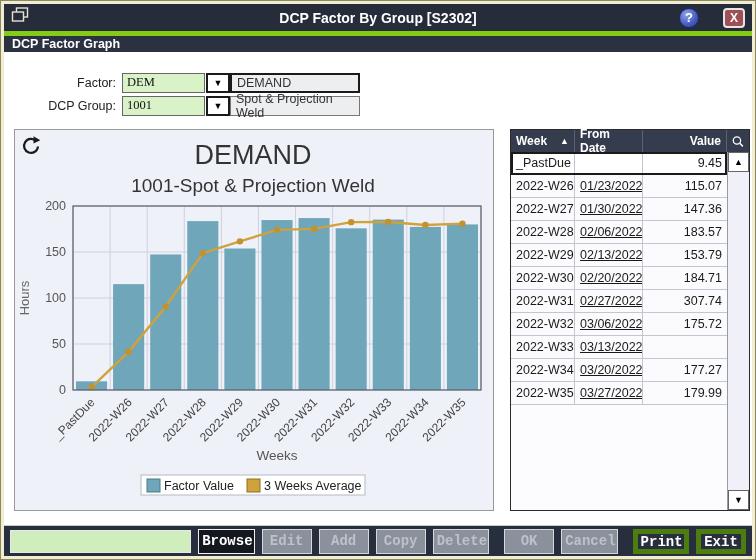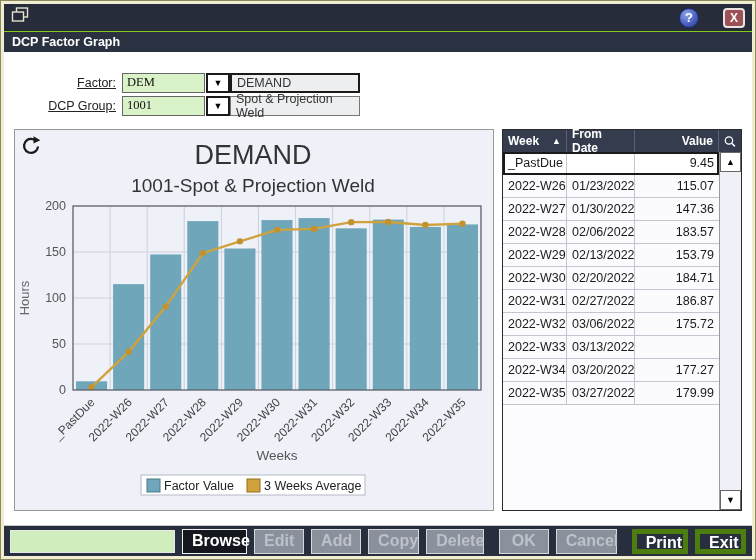--- a/index.html
+++ b/index.html
@@ -18,97 +18,98 @@
   .tb-right { margin-left:auto; display:flex; align-items:center; z-index:2; }
   .help-btn { width:20px; height:20px; border-radius:50%; margin-right:24px;
     background:radial-gradient(circle at 35% 30%, #8fa4ea 0%, #4c60c0 55%, #253897 100%);
     color:#fff; font-weight:bold; font-size:13px; display:flex; align-items:center;
     justify-content:center; border:1px solid #1d2a72; cursor:pointer; }
   .close-btn { width:22px; height:20px; margin-right:7px; background:#9C5156;
     border:2px solid #E9E4E2; border-radius:4px; color:#fff; font-weight:bold;
     font-size:12px; display:flex; align-items:center; justify-content:center; cursor:pointer; }
 
   
-  .tabbar { height:21px; background:#2A3140; border-top:1px solid #84cc16; color:#fff;
+  .tabbar { height:21px; background:#2A3140; border-top:5px solid #84cc16; color:#fff;
     font-size:12.5px; font-weight:bold; display:flex; align-items:center;
     padding-left:8px; flex:none; }
 
   
   .content { flex:1; background:#fff; padding-top:20px; overflow:hidden; }
   .form-row { display:flex; align-items:center; margin-left:8px; margin-bottom:2px; height:21px; }
-  .form-label { width:110px; text-align:right; padding-right:6px; font-size:12.5px; color:#222;text-decoration:underline; }
+  .form-label { width:110px; text-align:right; padding-right:6px; font-size:12.5px; color:#222; }
   .green-input { width:83px; height:20px; background:#D9F2C7; border:1px solid #666;
     font-size:12.5px; padding:0 4px; font-family:Liberation Serif, serif; color:#111; }
   .dd-btn { width:24px; height:20px; background:#fff; border:2px solid #1a1a1a;
     display:flex; align-items:center; justify-content:center; font-size:9px; color:#000;
     cursor:pointer; margin-left:1px; }
   .desc-field { width:130px; height:20px; background:#ECEEF0; font-size:12.5px;
     color:#333; display:flex; align-items:center; padding:0 5px; }
   .desc-strong { border:2px solid #1a1a1a; }
   .desc-light { border:1px solid #777; }
 
   .main { display:flex; margin-top:13px; padding-left:10px; }
 
   
   .chart-panel { width:480px; height:382px; border:1px solid #999; background:#EFF1F9;
     position:relative; flex:none; }
   .refresh-btn { position:absolute; top:4px; left:4px; width:24px; height:24px;
     cursor:pointer; background:transparent; border:none; }
 
   
   .table-panel { width:240px; height:382px; border:1px solid #2B2B2B; background:#FCFCFF;
-    margin-left:8px; flex:none; display:flex; flex-direction:column; font-size:12.5px; }
+    margin-left:16px; flex:none; display:flex; flex-direction:column; font-size:12.5px; }
   .thead { display:flex; height:22px; background:#353C4E; color:#fff; font-weight:bold;
     font-size:12px; flex:none; }
   .th { display:flex; align-items:center; padding:0 5px; border-right:1px solid #5B6275; }
   .th-week { width:64px; justify-content:space-between; }
   .th-date { width:68px; }
   .th-value { width:84px; justify-content:flex-end; }
   .th-search { width:22px; justify-content:center; border-right:none; }
   .sort-arrow { font-size:9px; }
   .table-main { flex:1; display:flex; }
   .rows-area { width:216px; }
   .trow { display:flex; height:23px; background:#FBFBFE; border-bottom:1px solid #C3C6D2;
     cursor:default; }
   .trow.selected { outline:2px solid #1a1a1a; outline-offset:-2px; background:#fff; }
   .td { display:flex; align-items:center; padding:0 5px; border-right:1px solid #C3C6D2;
     color:#1a1a1a; overflow:hidden; white-space:nowrap; }
   .td-week { width:64px; }
-  .td-date { width:68px; }
+  .td-date { width:68px;text-decoration:underline; }
   .td-value { width:84px; justify-content:flex-end; border-right:none; }
   .vscroll { width:22px; background:#EFF0F8; border-left:1px solid #9a9aa5; display:flex;
     flex-direction:column; justify-content:space-between; }
   .scroll-btn { height:20px; background:#fff; border:1px solid #666; color:#000;
     font-size:9px; display:flex; align-items:center; justify-content:center; cursor:pointer; }
 
   
   .bottombar { height:31px; background:#272E3D; border-top:1px solid #C9C9C9; flex:none;
     display:flex; align-items:center; padding:0 6px; }
   .command-input { width:188px; height:23px; background:#CFEDBD; border:1px solid #E8E8E8;
     font-family:inherit; font-size:12px; padding:0 4px; }
-  .btn { height:25px; min-width:50px; padding:0 9px; margin-left:7px; font-weight:bold;
-    font-size:16px; font-family:Liberation Sans, sans-serif; cursor:pointer; }
+  .btn { height:25px; min-width:50px; padding:0 3px; margin-left:7px; font-weight:bold;
+    font-size:14px; font-family:Liberation Mono, monospace; cursor:pointer; }
   .btn.new-group { margin-left:15px; }
   .btn.active { background:#14171D; color:#fff; border:1px solid #F0F0F0; }
   .btn.enabled { background:#272E3D; color:#fff; border:5px solid #4d7c0f; }
   .btn.disabled { background:#8A909C; color:#BDC1C9; border:1px solid #D8D8D8; cursor:default; }
 </style>
 </head>
 <body>
 
 <div class="frame">
   <div class="window">
 
     <div class="titlebar">
       <span class="cascade">
         <svg width="20" height="17" viewBox="0 0 20 17">
           <rect x="5.5" y="1" width="11" height="9" fill="none" stroke="#E6E2CE" stroke-width="1.4"></rect>
           <rect x="1.5" y="5" width="11" height="9" fill="#262C3A" stroke="#E6E2CE" stroke-width="1.4"></rect>
         </svg>
       </span>
+      <span class="title-text">DCP Factor By Group [S2302]</span>
       <span class="tb-right">
         <span class="help-btn">?</span>
         <span class="close-btn">X</span>
       </span>
     </div>
 
     <div class="tabbar">DCP Factor Graph</div>
 
     <div class="content">
 
@@ -248,21 +249,21 @@
                   <span class="td td-value">153.79</span>
                 </div>
                 <div class="trow">
                   <span class="td td-week">2022-W30</span>
                   <span class="td td-date">02/20/2022</span>
                   <span class="td td-value">184.71</span>
                 </div>
                 <div class="trow">
                   <span class="td td-week">2022-W31</span>
                   <span class="td td-date">02/27/2022</span>
-                  <span class="td td-value">186.87</span>
+                  <span class="td td-value">307.74</span>
                 </div>
                 <div class="trow">
                   <span class="td td-week">2022-W32</span>
                   <span class="td td-date">03/06/2022</span>
                   <span class="td td-value">175.72</span>
                 </div>
                 <div class="trow">
                   <span class="td td-week">2022-W33</span>
                   <span class="td td-date">03/13/2022</span>
                 </div>

